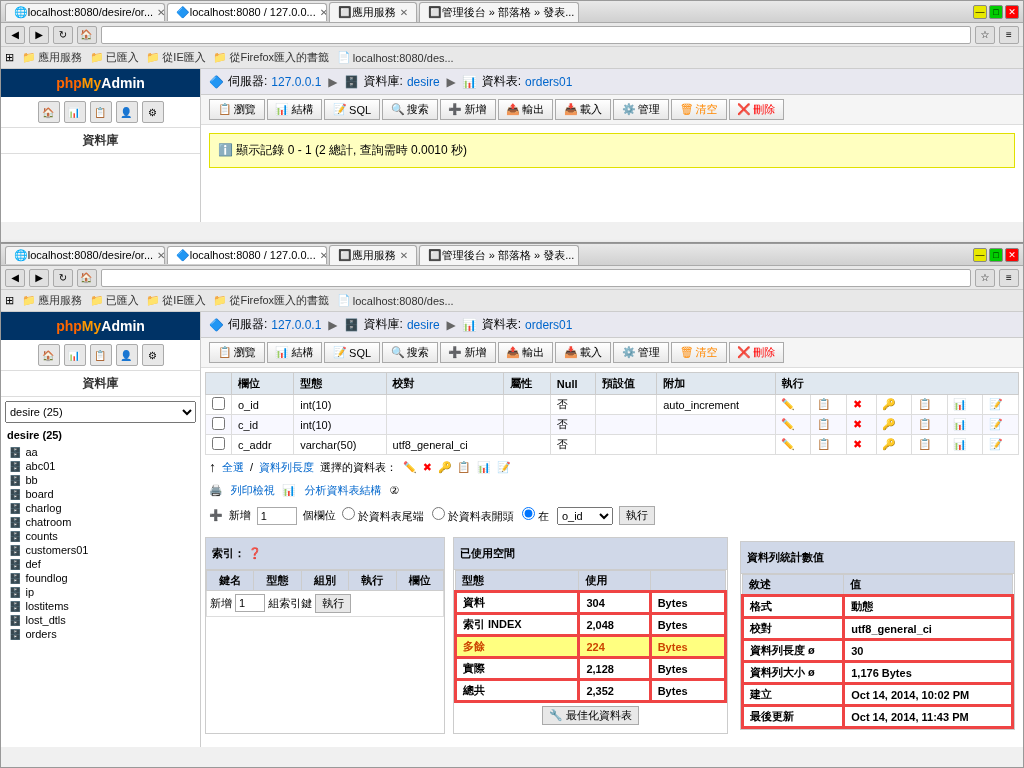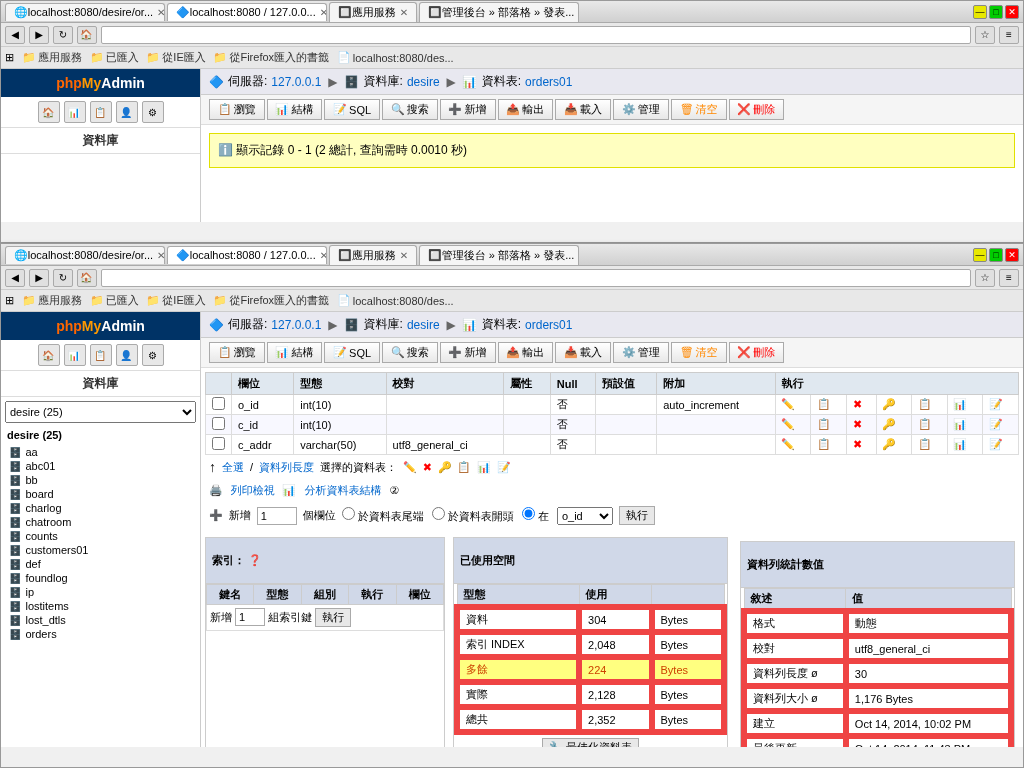--- a/index.html
+++ b/index.html
@@ -211,21 +211,21 @@
     }
 
     .index-panel {
       border: 1px solid #ccc;
       margin: 4px;
       flex: 0 0 auto;
     }
 
     .panel-header {
       background: #d0d8e8;
-      padding: 15px 6px;
+      padding: 8px 6px;
       font-size: 11px;
       font-weight: bold;
       border-bottom: 1px solid #ccc;
     }
 
     .stats-panel {
       border: 1px solid #ccc;
       margin: 4px;
       flex: 1;
     }
@@ -235,22 +235,23 @@
       border-collapse: collapse;
       font-size: 11px;
     }
     .stats-table th {
       background: #d0d8e8;
       border: 1px solid #ccc;
       padding: 2px 6px;
       text-align: left;
     }
     .stats-table td {
-      border: 6px solid #ef4444;
+      border: 3px solid #ef4444;
       padding: 2px 6px;
+      font-weight: bold;
     }
 
     .col-stats-panel {
       border: 1px solid #ccc;
       margin: 8px;
       flex: 1;
     }
 
     .highlight-yellow { background: #ffff80 !important; color: #cc4400; }
 

